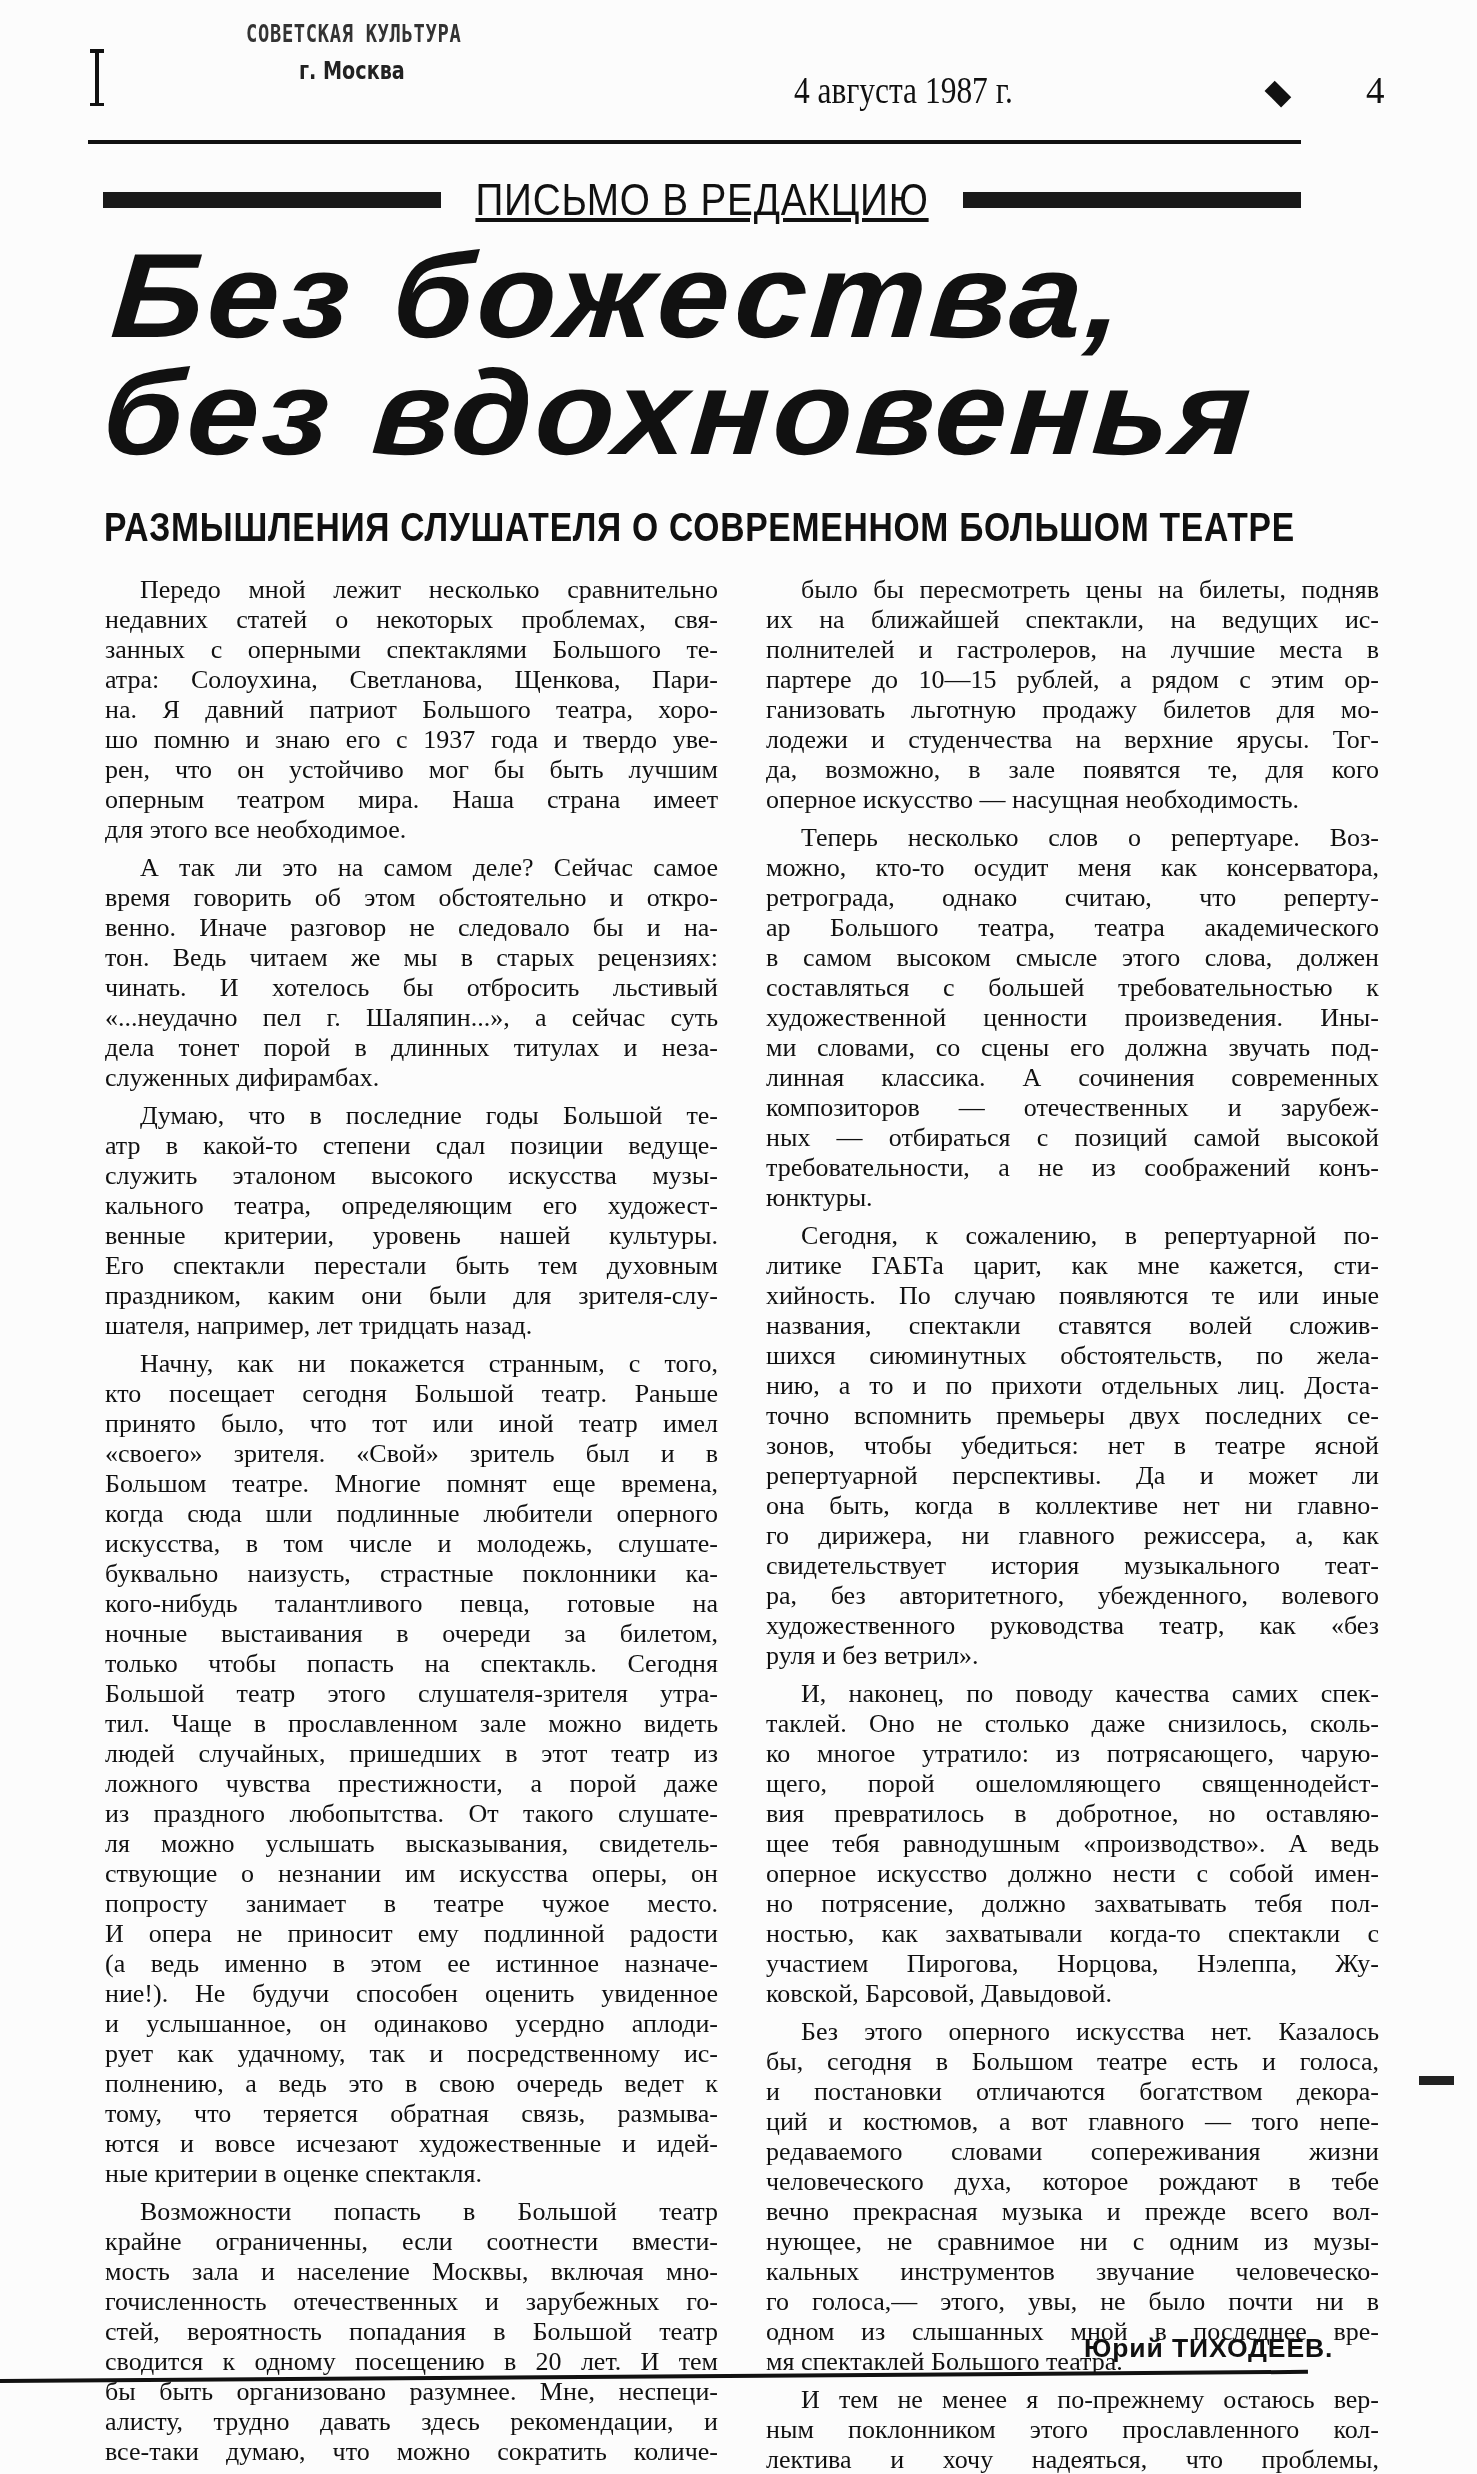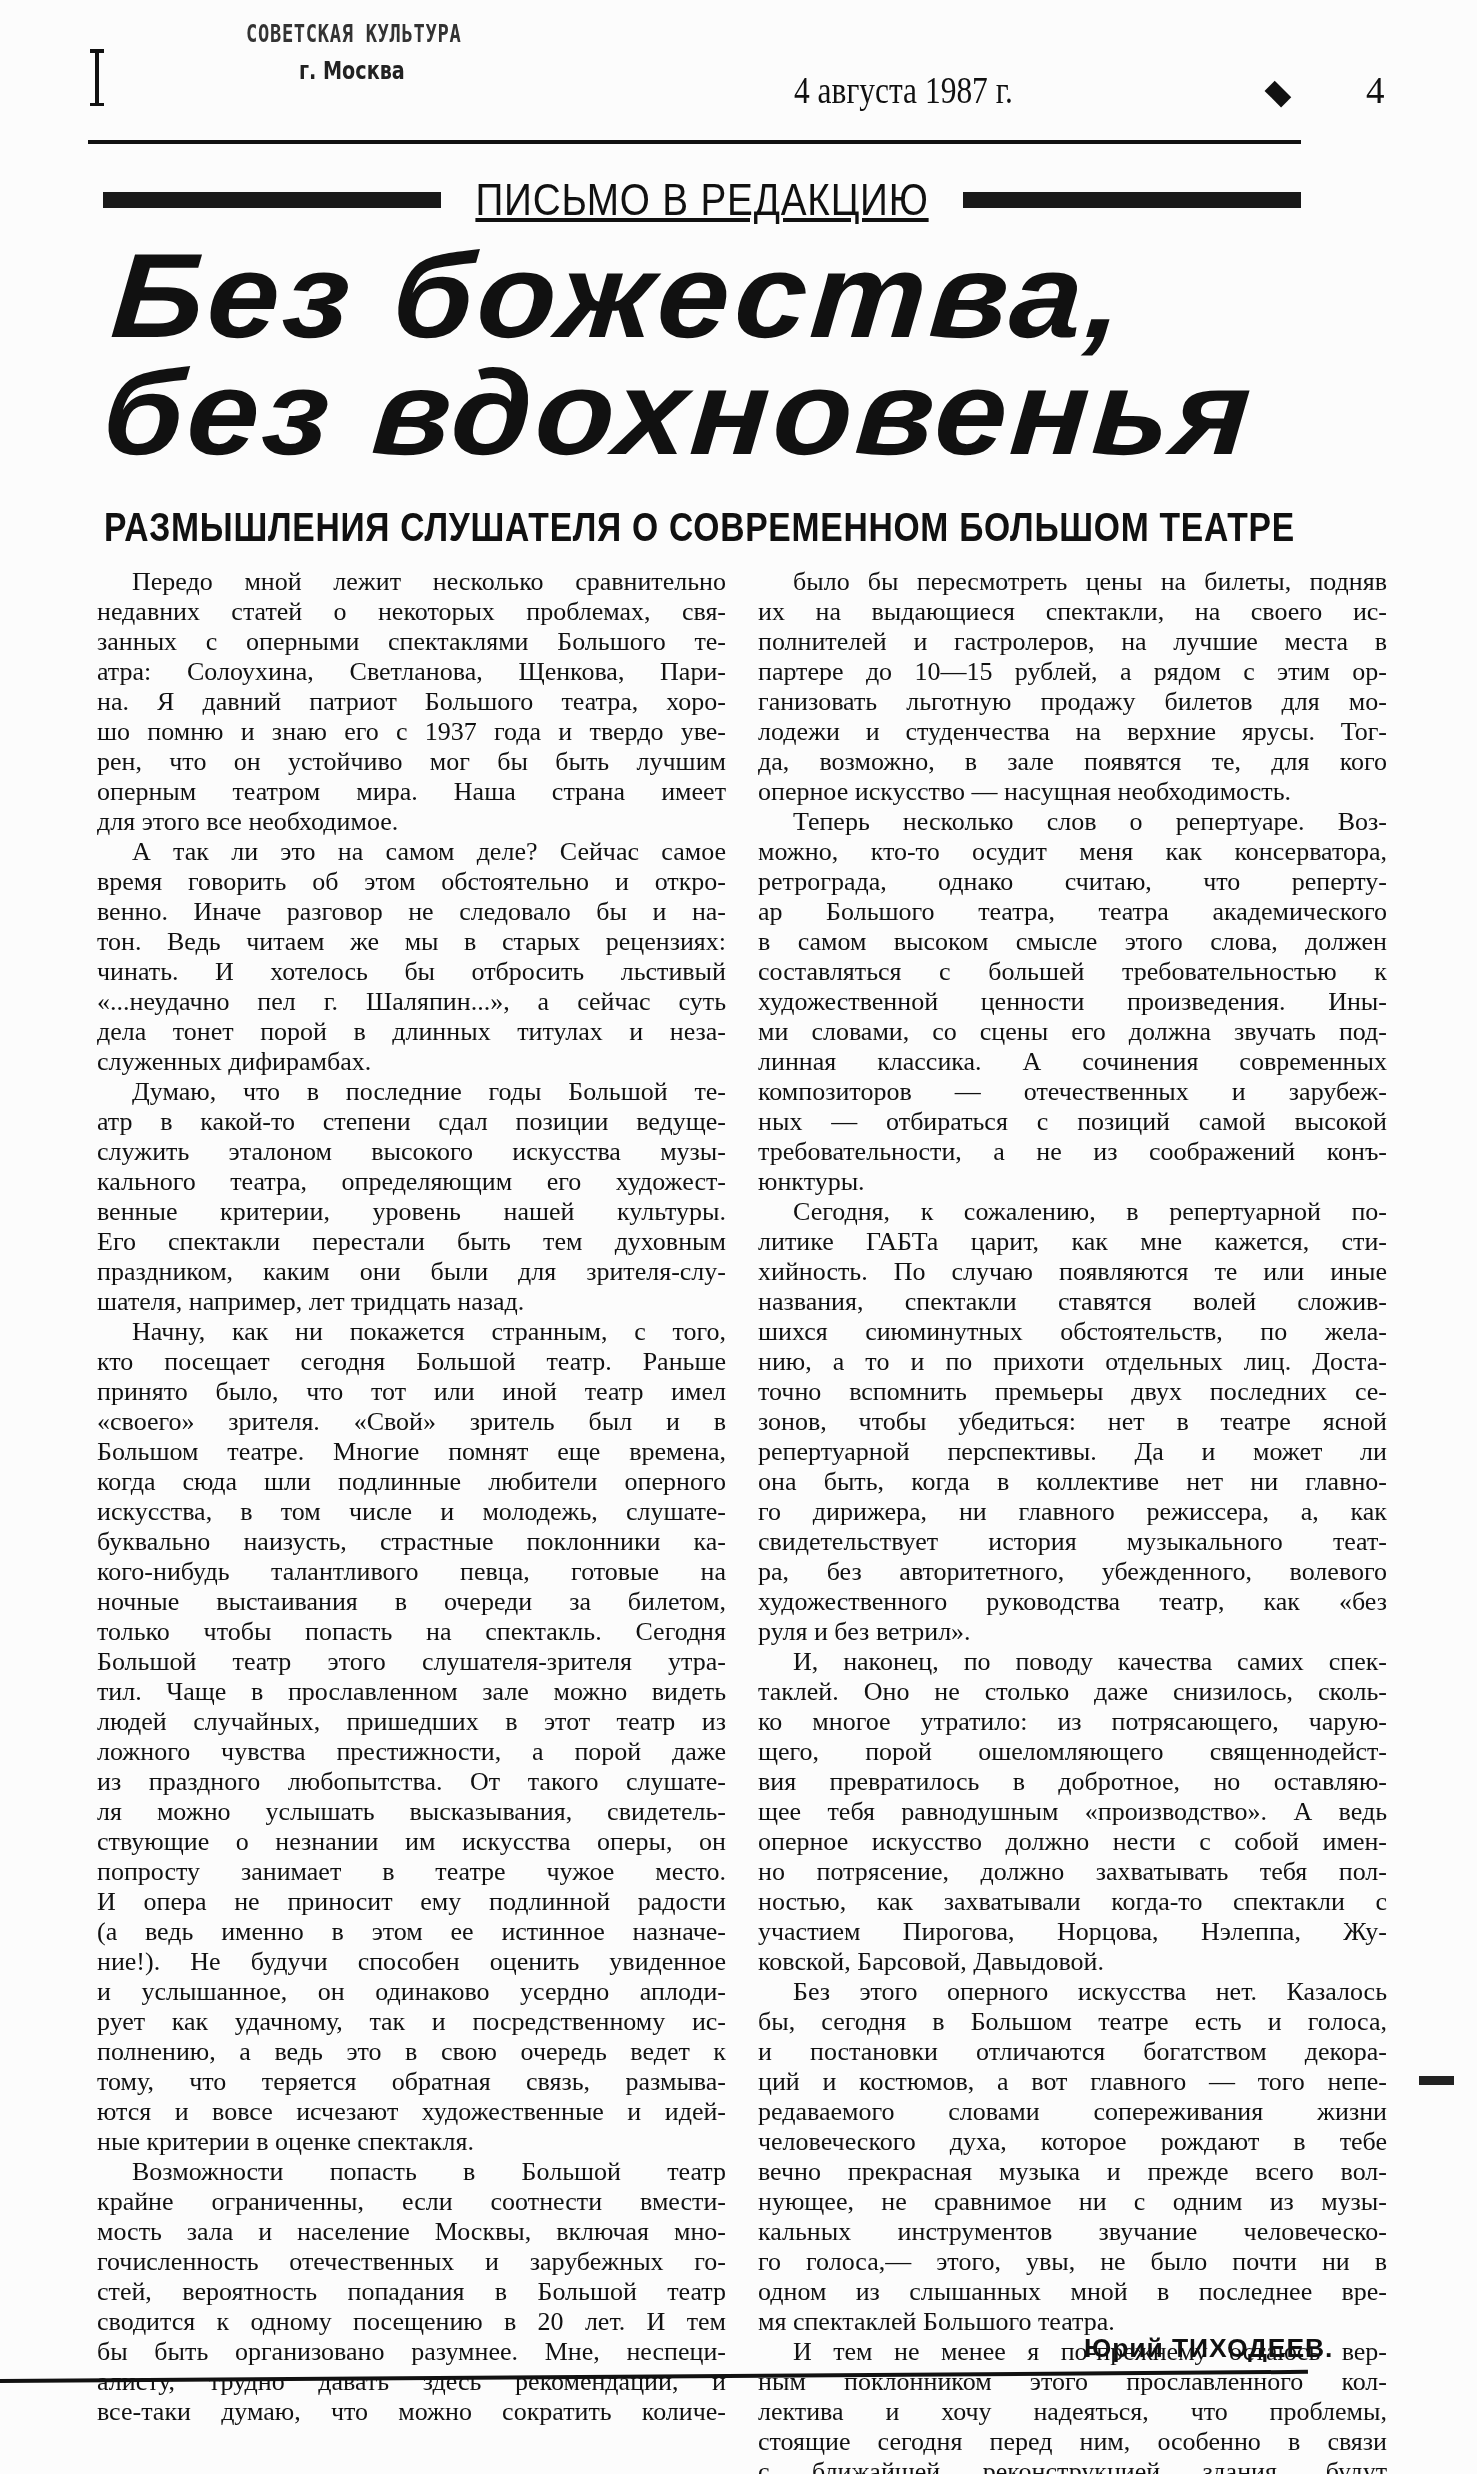--- a/index.html
+++ b/index.html
@@ -18,21 +18,21 @@
   .pagenum { left: 1366px; top: 69px; font-size: 37px; }
   .rule-top { left: 88px; top: 140px; width: 1213px; height: 4.4px; background: #111; }
   .rubric { left: 103px; top: 173px; width: 1198px; height: 53px; display: flex; align-items: center; text-decoration: underline; }
   .rubric .bar { flex: 1; height: 16px; background: #1a1a1a; }
   .rubric .label { font-family: "Liberation Sans", sans-serif; font-size: 44px; padding: 0 3.5px; transform: scaleX(0.88); letter-spacing: 0.9px; white-space: nowrap; }
   .headline { left: 108px; top: 237px; font-family: "Liberation Sans", sans-serif; font-weight: bold; font-style: italic; font-size: 120px; line-height: 117px; letter-spacing: 3.5px; transform: scaleX(1.08) skewX(-4deg); transform-origin: left; }
   .subhead { left: 104px; top: 504px; font-family: "Liberation Sans", sans-serif; font-weight: bold; font-size: 41px; letter-spacing: 0.9px; transform: scaleX(0.82); transform-origin: left; white-space: nowrap; }
   .col { position: absolute; top: 567px; font-size: 26px; line-height: 30px; text-align: justify; }
   .col-left { left: 97px; width: 629px; }
   .col-right { left: 758px; width: 629px; }
-  .para { margin: 0; text-indent: 35px; font-family: Liberation Serif, serif; }
+  .para { margin: 8px; text-indent: 35px; font-family: Liberation Serif, serif; }
   .line { display: block; text-align: justify; text-align-last: justify; white-space: nowrap; text-indent: 0; }
   .line.ind { padding-left: 35px; }
   .line.last { text-align-last: left; }
   .signature { left: 1084px; top: 2333px; font-family: "Liberation Sans", sans-serif; font-weight: bold; font-size: 26.5px; letter-spacing: 0.9px; }
   .rule-bottom { left: 0px; top: 2379px; width: 1308px; height: 4.4px; background: #111; transform: rotate(-0.4deg); transform-origin: left; }
   .side-mark { left: 1419px; top: 2076px; width: 35px; height: 8.8px; background: #222; }
 </style>
 </head>
 <body>
 
@@ -127,21 +127,21 @@
       <span class="line">стей, вероятность попадания в Большой театр</span>
       <span class="line">сводится к одному посещению в 20 лет. И тем</span>
       <span class="line">бы быть организовано разумнее. Мне, неспеци-</span>
       <span class="line">алисту, трудно давать здесь рекомендации, и</span>
       <span class="line">все-таки думаю, что можно сократить количе-</span>
     </div>
   </div>
 <div class="col col-right">
     <div class="para">
       <span class="line ind">было бы пересмотреть цены на билеты, подняв</span>
-      <span class="line">их на выдающиеся спектакли, на своего ис-</span>
+      <span class="line">их на ближайшей спектакли, на ведущих ис-</span>
       <span class="line">полнителей и гастролеров, на лучшие места в</span>
       <span class="line">партере до 10—15 рублей, а рядом с этим ор-</span>
       <span class="line">ганизовать льготную продажу билетов для мо-</span>
       <span class="line">лодежи и студенчества на верхние ярусы. Тог-</span>
       <span class="line">да, возможно, в зале появятся те, для кого</span>
       <span class="line last">оперное искусство — насущная необходимость.</span>
     </div>
     <div class="para">
       <span class="line ind">Теперь несколько слов о репертуаре. Воз-</span>
       <span class="line">можно, кто-то осудит меня как консерватора,</span>

